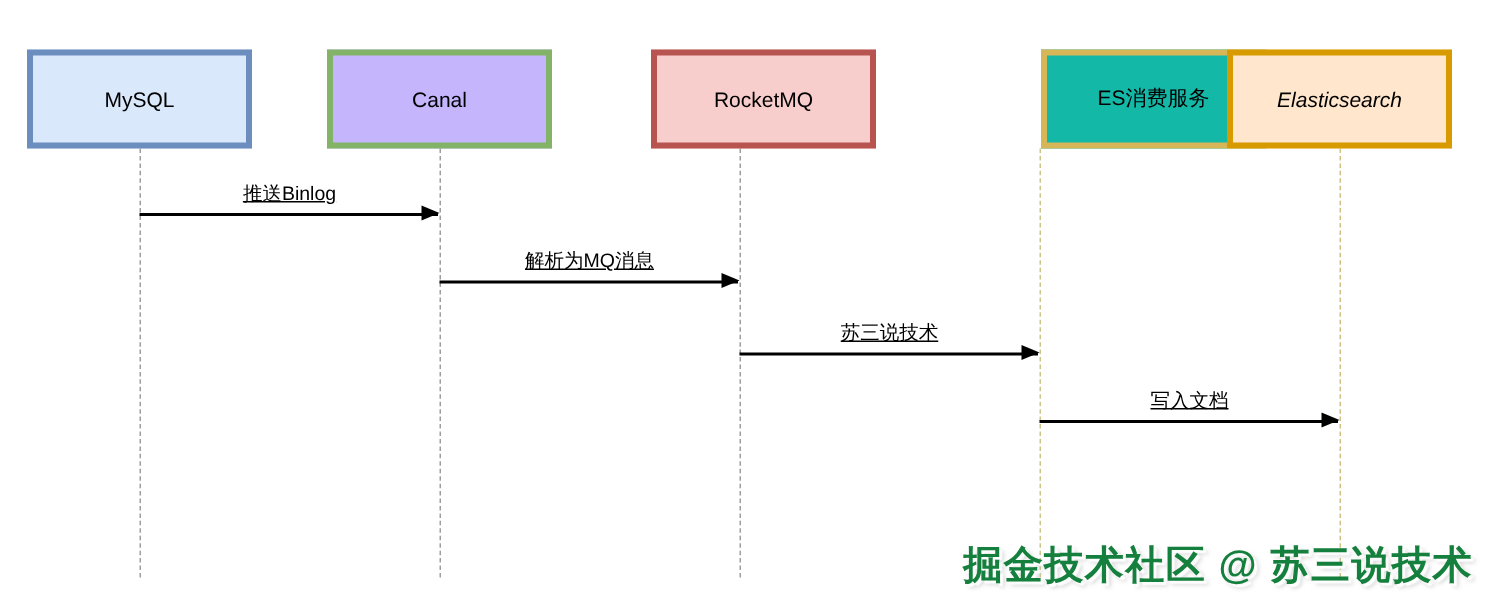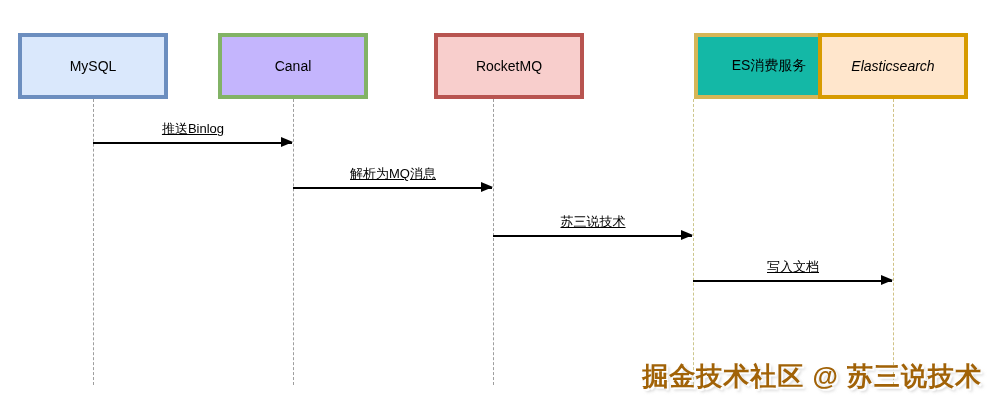--- a/index.html
+++ b/index.html
@@ -119,14 +119,14 @@
         <div class="msg-line" style="border-top-color: rgb(0, 0, 0);"></div>
         <div class="msg-head" style="border-left-color: rgb(0, 0, 0);"></div>
         <div class="msg-label">苏三说技术</div>
       </div>
       <div class="message" style="left: 693px; width: 200px; top: 281px;">
         <div class="msg-line" style="border-top-color: rgb(0, 0, 0);"></div>
         <div class="msg-head" style="border-left-color: rgb(0, 0, 0);"></div>
         <div class="msg-label">写入文档</div>
       </div>
     </div>
-  <div class="watermark" style="color: #a16207;">掘金技术社区 @ 苏三说技术</div>
+  <div class="watermark" style="color: #15803d;">掘金技术社区 @ 苏三说技术</div>
 </div>
 
 </body></html>

